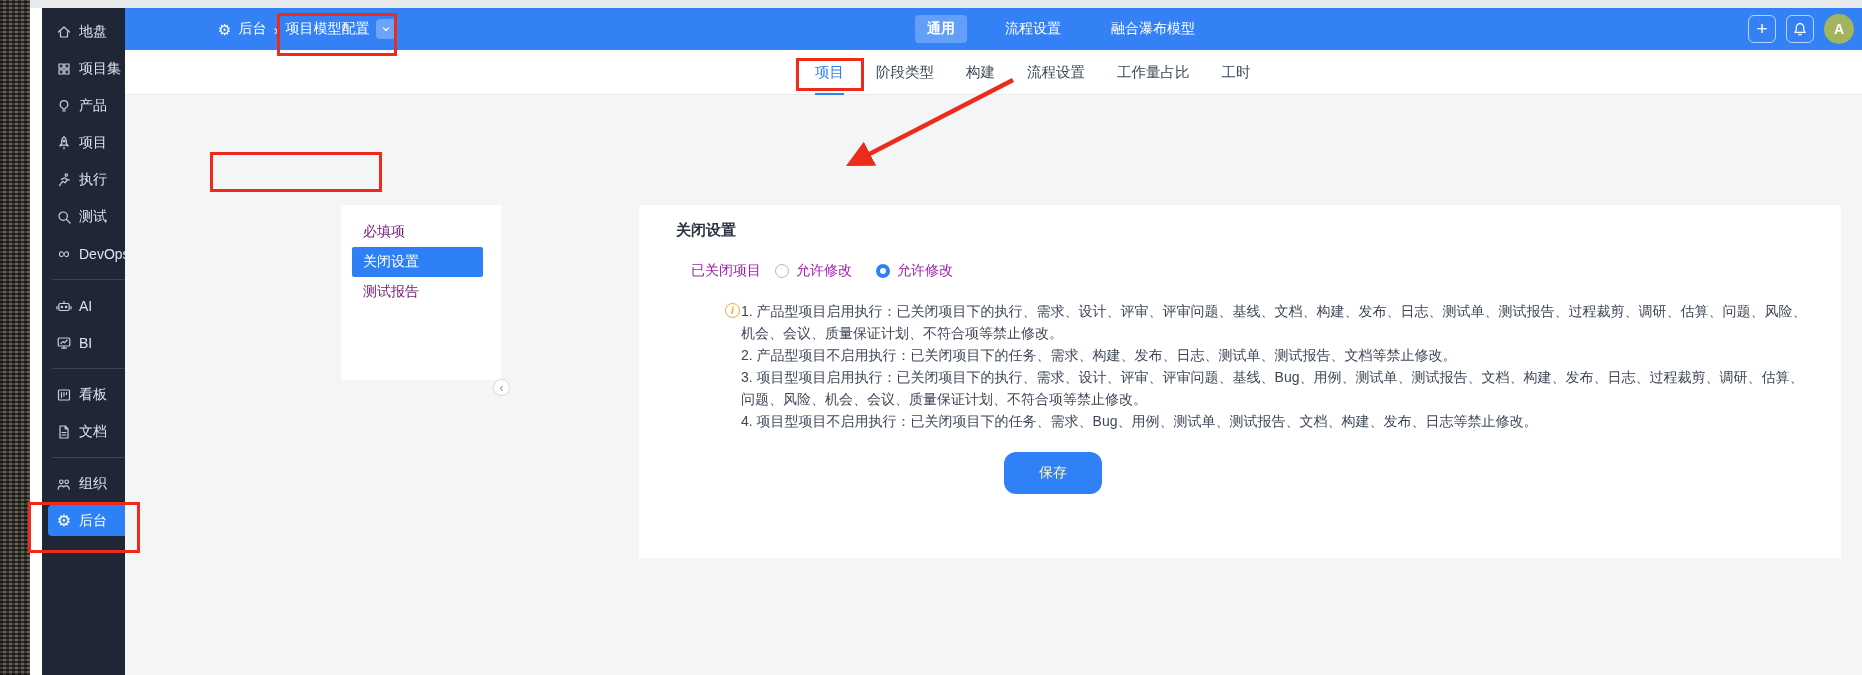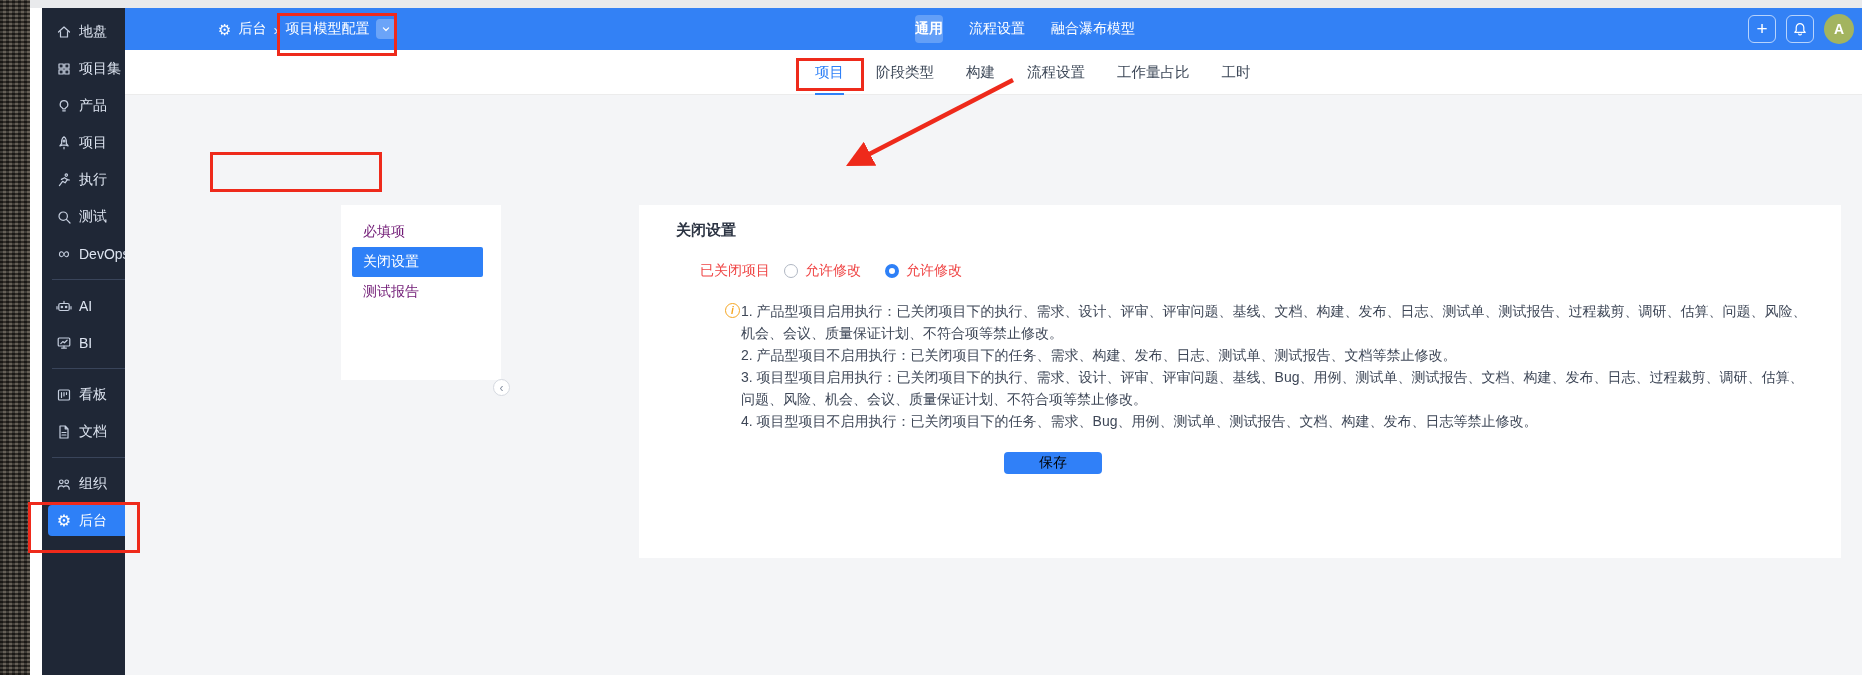--- a/index.html
+++ b/index.html
@@ -35,21 +35,21 @@
   .glyph { font-size:16px; line-height:1; }
   .ic { width:16px; height:16px; fill:none; stroke:currentColor; stroke-width:1.2; stroke-linecap:round; stroke-linejoin:round; }
 
   
   .topbar { position:absolute; left:125px; top:8px; width:1737px; height:42px; background:#3381f5; color:#fff; }
   .breadcrumb { position:absolute; left:93px; top:0; height:42px; display:flex; align-items:center; gap:7px; font-size:14px; }
   .bc-sep { color:rgba(255,255,255,.85); font-size:15px; }
   .dd-box { width:20px; height:20px; border-radius:4px; background:rgba(255,255,255,.28); display:inline-flex; align-items:center; justify-content:center; cursor:pointer; }
   .dd-box svg { width:12px; height:12px; stroke:#fff; fill:none; stroke-width:1.6; stroke-linecap:round; stroke-linejoin:round; }
   .model-tabs { position:absolute; left:790px; top:0; height:42px; display:flex; align-items:center; gap:26px; font-size:14px; }
-  .mtab { cursor:pointer; color:#fff; padding:5px 0; border-radius:4px; white-space:nowrap; }
+  .mtab { cursor:pointer; color:#fff; padding:5px 12px; border-radius:4px; white-space:nowrap; }
   .mtab.active { background:rgba(255,255,255,.24); font-weight:bold; }
   .topbar-actions { position:absolute; right:8px; top:0; height:42px; display:flex; align-items:center; gap:10px; }
   .tb-btn { width:28px; height:28px; border:1px solid rgba(255,255,255,.65); border-radius:6px; display:flex; align-items:center; justify-content:center; cursor:pointer; color:#fff; }
   .tb-btn .plus { font-size:19px; line-height:1; margin-top:-2px; }
   .tb-btn svg { width:16px; height:16px; fill:none; stroke:#fff; stroke-width:1.2; stroke-linecap:round; stroke-linejoin:round; }
   .avatar { width:30px; height:30px; border-radius:50%; background:#a3b45f; color:#fff; font-size:14px; font-weight:bold; display:flex; align-items:center; justify-content:center; cursor:pointer; }
 
   
   .subtabbar { position:absolute; left:125px; top:50px; width:1737px; height:45px; background:#fff; border-bottom:1px solid #ececec; }
   .subtabs { position:absolute; left:690px; top:0; height:45px; display:flex; align-items:center; gap:32px; font-size:14.5px; color:#3c4757; }
@@ -63,36 +63,36 @@
   .sm-item { height:30px; display:flex; align-items:center; padding-left:22px; font-size:14px; color:#701a75; cursor:pointer; white-space:nowrap; }
   .sm-item.active { background:#2e80f7; color:#fff; margin:0 18px 0 11px; padding-left:11px; border-radius:2px; }
   .collapse-btn {
     position:absolute; left:368px; top:284px; width:17px; height:17px; border-radius:50%;
     background:#fff; border:1px solid #d5d9e0; color:#8a93a3; font-size:12px;
     display:flex; align-items:center; justify-content:center; cursor:pointer;
   }
 
   .main-panel { position:absolute; left:514px; top:110px; width:1202px; height:353px; background:#fff; padding:16px 40px 0 37px; }
   .panel-heading { font-size:15px; font-weight:bold; color:#2c3443; }
-  .form-row { margin-top:22px; margin-left:24px; display:flex; align-items:center; font-size:14px; color:#ef4444; }
+  .form-row { margin-top:22px; margin-left:15px; display:flex; align-items:center; font-size:14px; color:#a21caf; }
   .field-label { margin-right:14px; }
   .radio { display:flex; align-items:center; cursor:pointer; margin-right:24px; }
   .rdot { width:14px; height:14px; border-radius:50%; background:#fff; border:1px solid #b0b7c3; margin-right:7px; flex:none; }
   .radio.selected .rdot { border:4.5px solid #2e80f7; }
   .notice { position:relative; margin-top:20px; margin-left:49px; width:1090px; font-size:14px; line-height:22px; color:#3e4757; }
   .notice p { padding-left:16px; }
   .notice .intro { padding-left:20px; }
   .info-icon {
     position:absolute; left:0; top:3px; width:15px; height:15px; border-radius:50%;
     border:1px solid #f5a623; color:#f5a623; font-size:10px; font-weight:bold; font-style:italic;
     display:flex; align-items:center; justify-content:center;
   }
   .save-btn {
-    margin-top:20px; margin-left:328px; width:98px; height:22px;
-    background:#3080f8; color:#000000; font-size:14px; border:none; border-radius:4px; cursor:pointer;
+    margin-top:20px; margin-left:328px; width:98px; height:42px;
+    background:#3080f8; color:#fef9c3; font-size:14px; border:none; border-radius:12px; cursor:pointer;
     font-family:inherit;
   }
 
   
   .anno { position:absolute; border:3px solid #ee2a1b; pointer-events:none; }
   .anno-arrow { position:absolute; left:0; top:0; width:1862px; height:675px; pointer-events:none; }
 </style>
 </head>
 <body>
 

